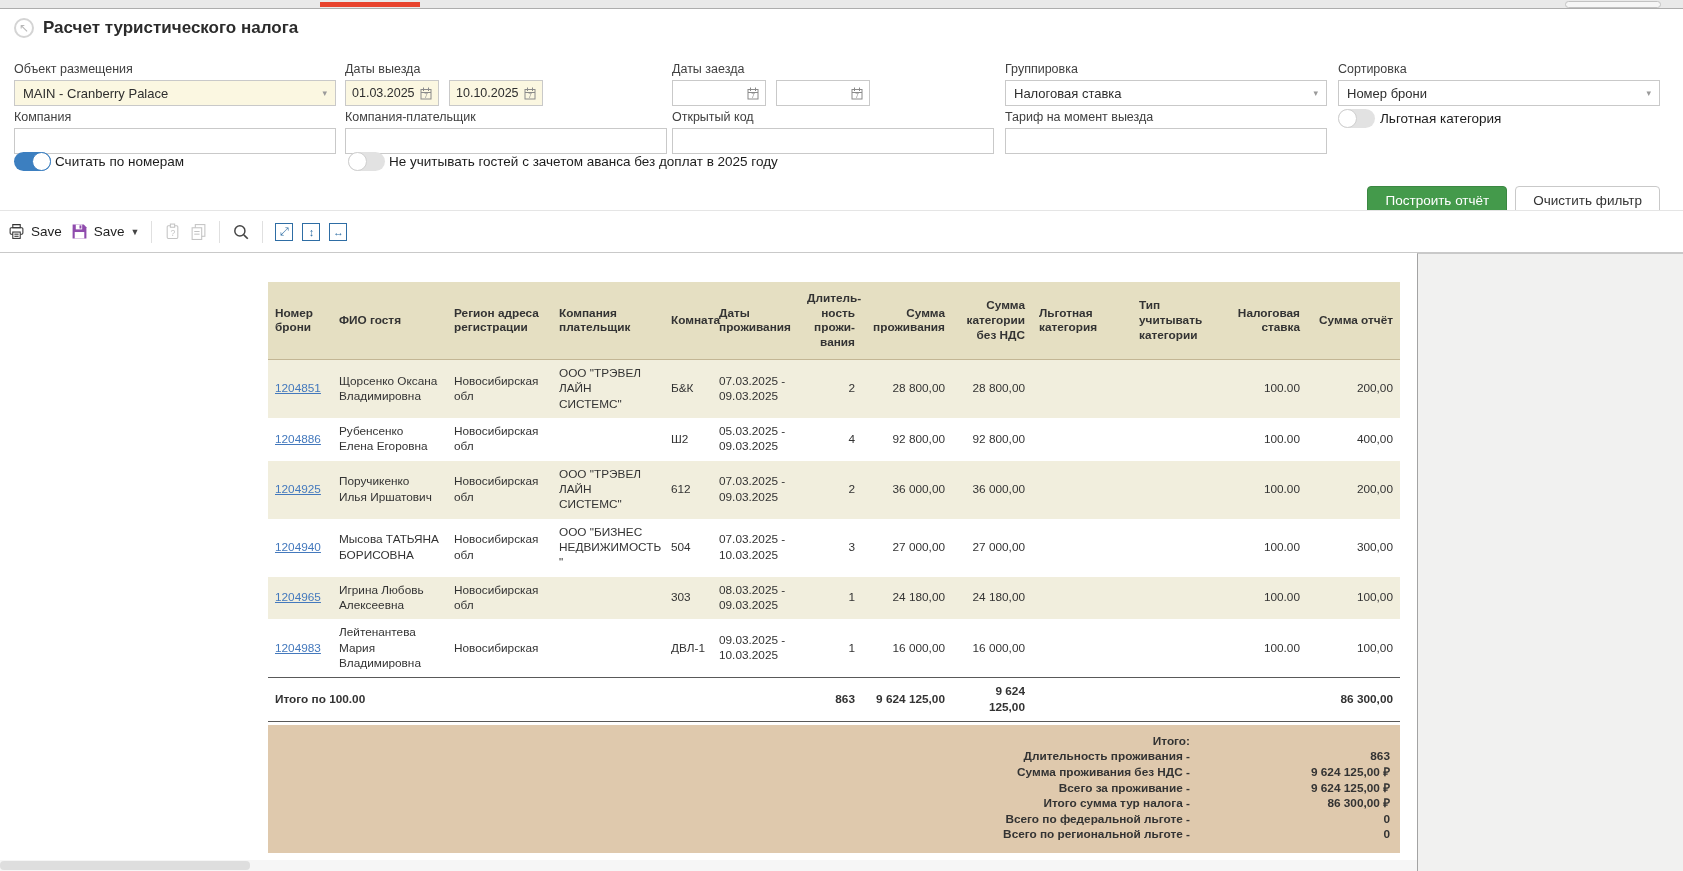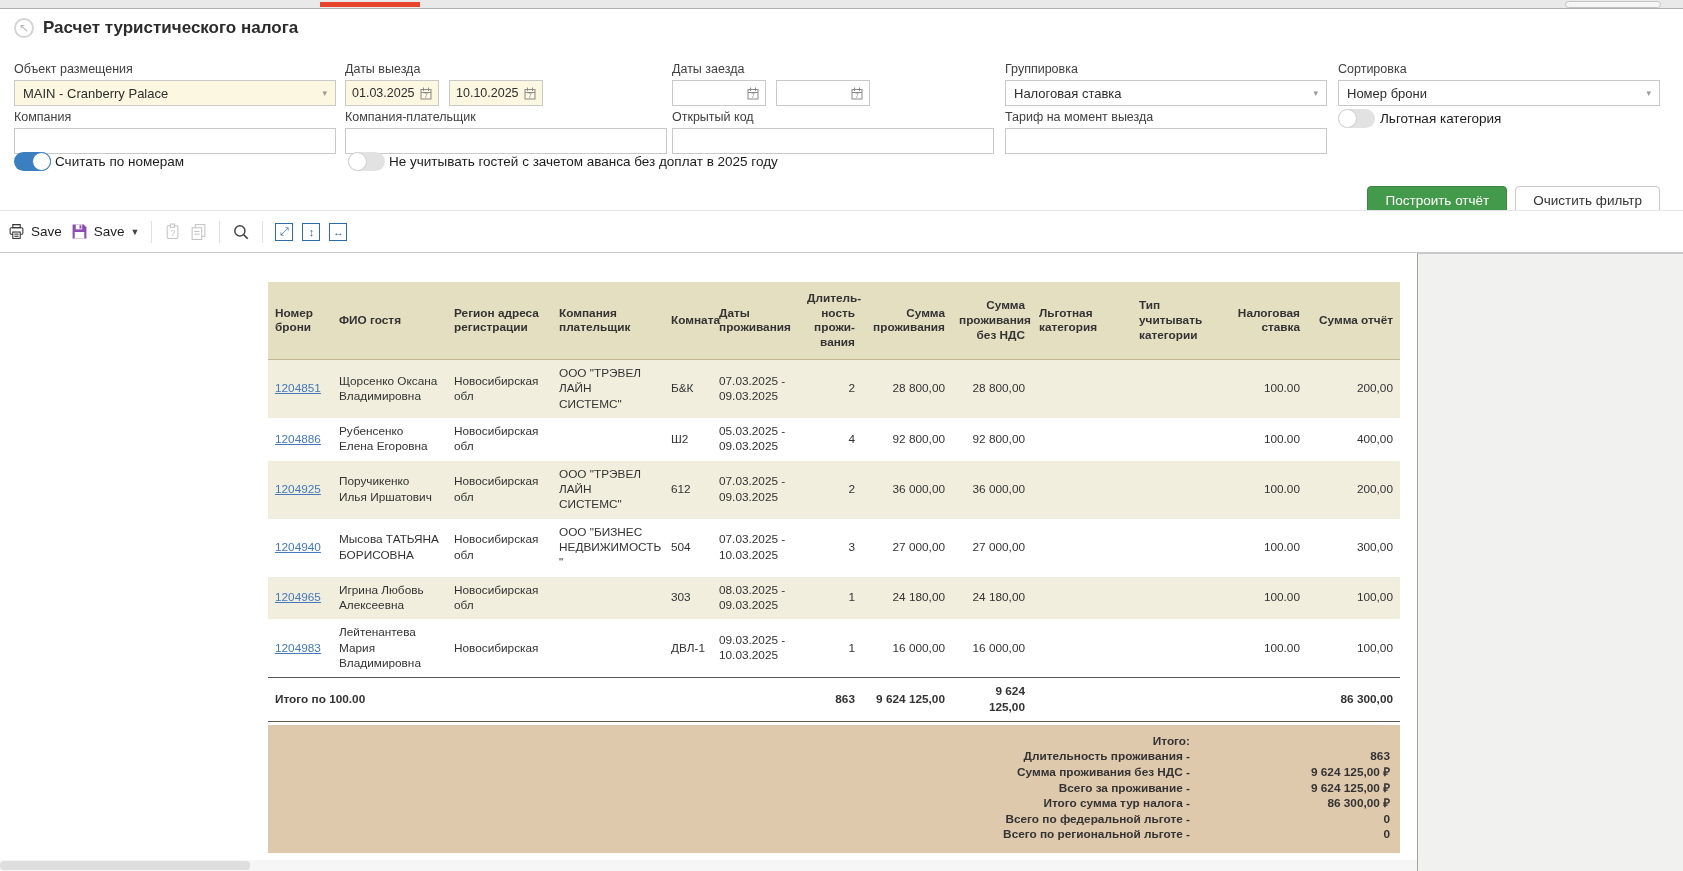--- a/index.html
+++ b/index.html
@@ -299,21 +299,21 @@
         <thead>
             <tr>
               <th>Номер брони</th>
               <th>ФИО гостя</th>
               <th>Регион адреса регистрации</th>
               <th>Компания плательщик</th>
               <th>Комната</th>
               <th>Даты проживания</th>
               <th class="r">Длитель- ность прожи- вания</th>
               <th class="r">Сумма проживания</th>
-              <th class="r">Сумма проживания без НДС</th>
+              <th class="r">Сумма категории без НДС</th>
               <th>Льготная категория</th>
               <th>Тип учитывать категории</th>
               <th class="r">Налоговая ставка</th>
               <th class="r">Сумма отчёт</th>
             </tr>
           </thead>
         <tbody>
             <tr class="stripe">
               <td><a class="booking">1204851</a></td>
               <td>Щорсенко Оксана Владимировна</td>

